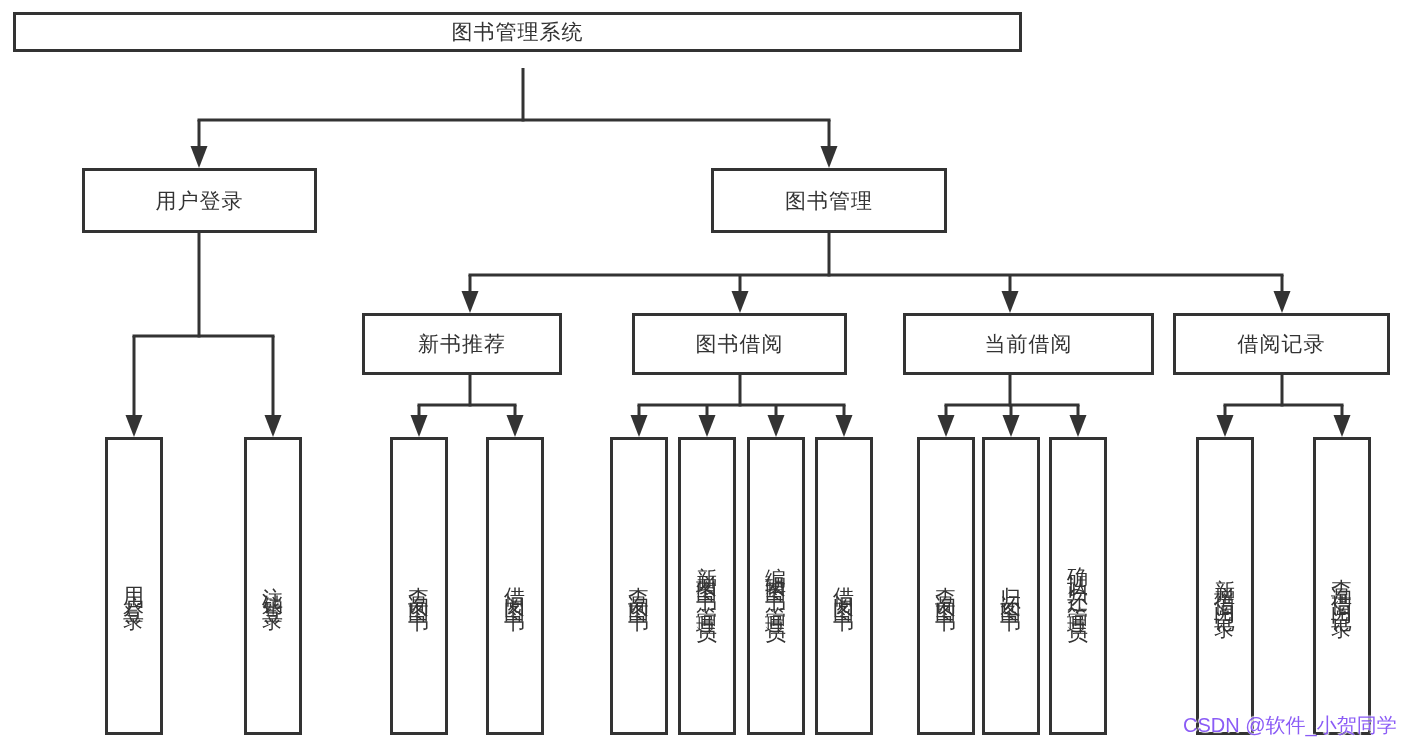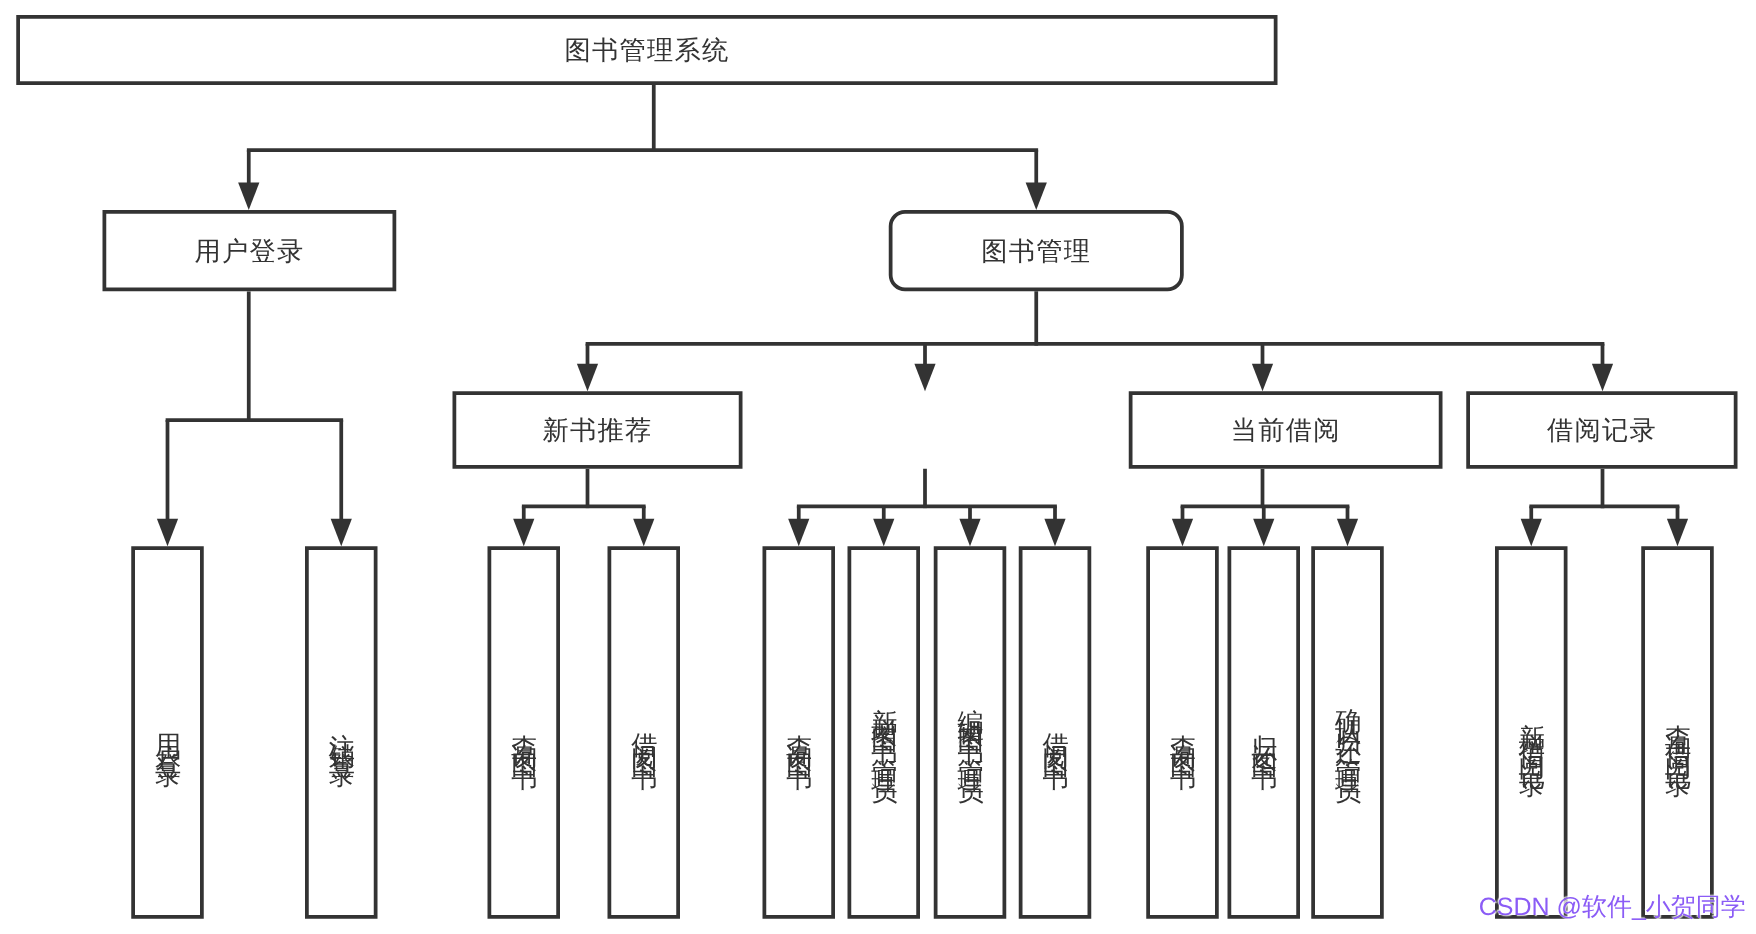--- a/index.html
+++ b/index.html
@@ -130,33 +130,36 @@
     <polygon class="head" points="1069.5,415 1086.5,415 1078,437"></polygon>
 
     <line class="stroke" x1="1282" y1="375" x2="1282" y2="406.5"></line>
     <line class="stroke" x1="1223.5" y1="405" x2="1343.5" y2="405"></line>
     <line class="stroke" x1="1225" y1="405" x2="1225" y2="417"></line>
     <polygon class="head" points="1216.5,415 1233.5,415 1225,437"></polygon>
     <line class="stroke" x1="1342" y1="405" x2="1342" y2="417"></line>
     <polygon class="head" points="1333.5,415 1350.5,415 1342,437"></polygon>
   </svg>
 
-  <div class="node" style="left:13px; top:12px; width:1009px; height:56px;">
+  <div class="node" style="left:13px; top:12px; width:1009px; height:40px;">
     <span>图书管理系统</span>
   </div>
 
   <div class="node" style="left:82px; top:168px; width:235px; height:65px;">
     <span>用户登录</span>
   </div>
-  <div class="node" style="left:711px; top:168px; width:236px; height:65px;border-radius:13px;">
+  <div class="node" style="left:711px; top:168px; width:236px; height:65px;">
     <span>图书管理</span>
   </div>
 
-  <div class="node" style="left:362px; top:313px; width:232px; height:62px;">
+  <div class="node" style="left:362px; top:313px; width:200px; height:62px;">
     <span>新书推荐</span>
+  </div>
+  <div class="node" style="left:632px; top:313px; width:215px; height:62px;">
+    <span>图书借阅</span>
   </div>
   <div class="node" style="left:903px; top:313px; width:251px; height:62px;">
     <span>当前借阅</span>
   </div>
   <div class="node" style="left:1173px; top:313px; width:217px; height:62px;">
     <span>借阅记录</span>
   </div>
 
   <div class="leaf" style="left:105px;">
     <span class="vtext">用户登录</span>

